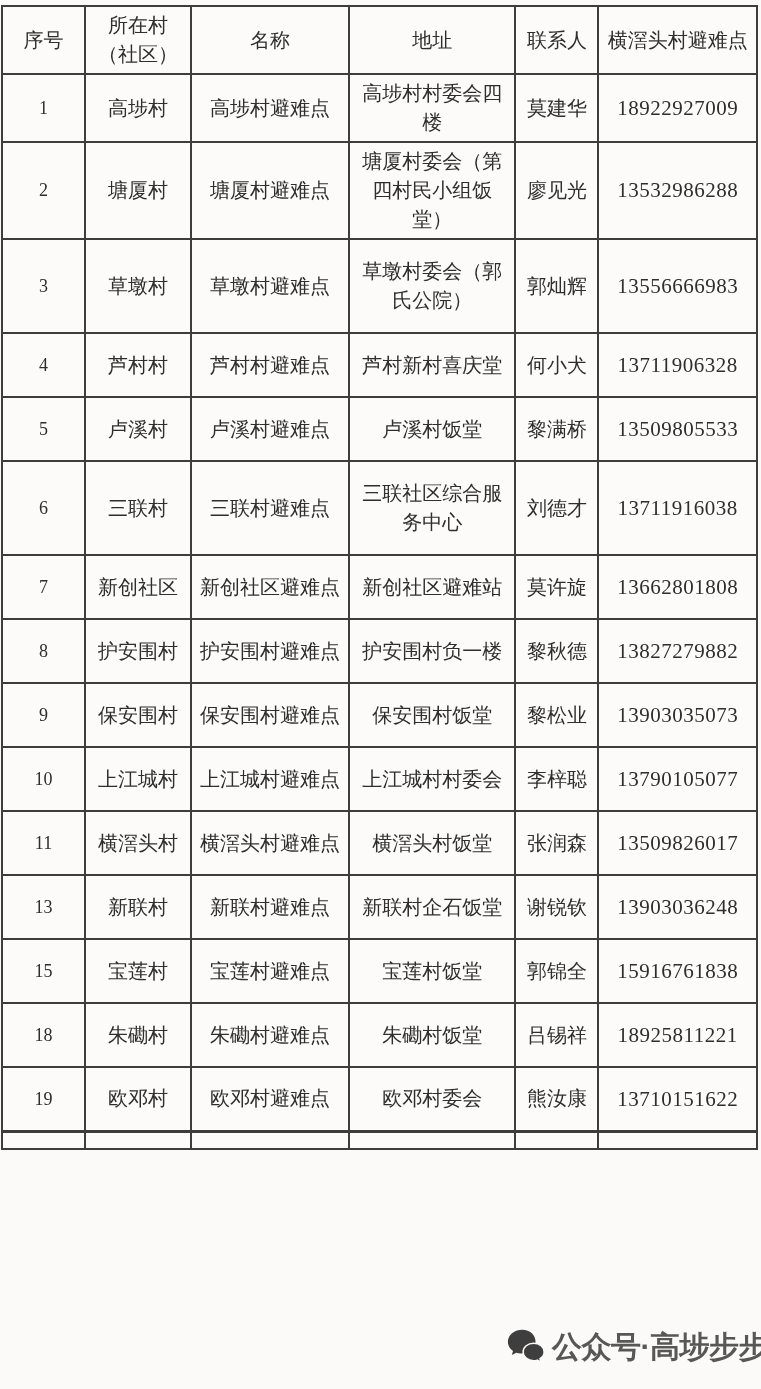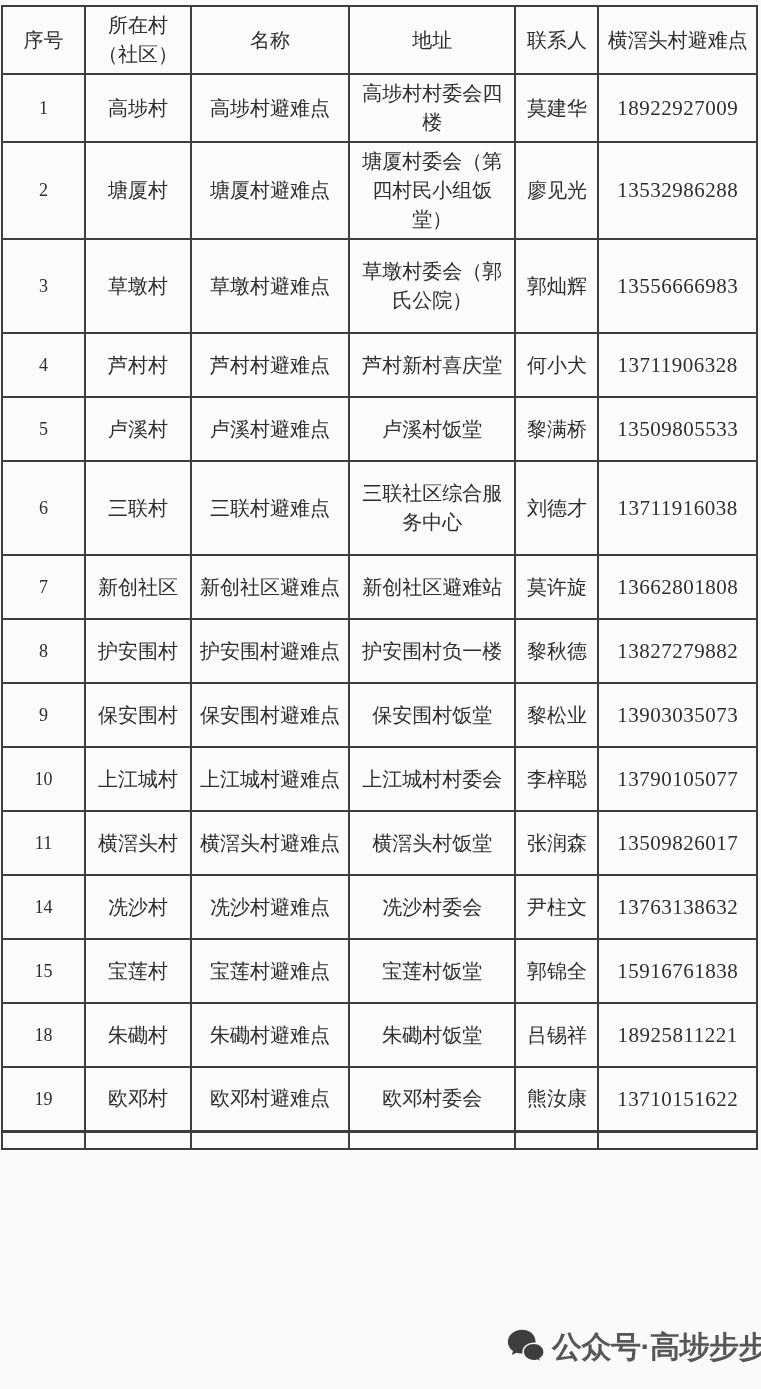--- a/index.html
+++ b/index.html
@@ -168,26 +168,26 @@
   </tr>
         <tr>
     <td class="cell-index">11</td>
     <td class="cell-village">横滘头村</td>
     <td class="cell-name">横滘头村避难点</td>
     <td class="cell-address">横滘头村饭堂</td>
     <td class="cell-contact">张润森</td>
     <td class="cell-phone">13509826017</td>
   </tr>
         <tr>
-    <td class="cell-index">14</td>
-    <td class="cell-village">冼沙村</td>
-    <td class="cell-name">冼沙村避难点</td>
-    <td class="cell-address">冼沙村委会</td>
-    <td class="cell-contact">尹柱文</td>
-    <td class="cell-phone">13763138632</td>
+    <td class="cell-index">13</td>
+    <td class="cell-village">新联村</td>
+    <td class="cell-name">新联村避难点</td>
+    <td class="cell-address">新联村企石饭堂</td>
+    <td class="cell-contact">谢锐钦</td>
+    <td class="cell-phone">13903036248</td>
   </tr>
         <tr>
     <td class="cell-index">15</td>
     <td class="cell-village">宝莲村</td>
     <td class="cell-name">宝莲村避难点</td>
     <td class="cell-address">宝莲村饭堂</td>
     <td class="cell-contact">郭锦全</td>
     <td class="cell-phone">15916761838</td>
   </tr>
         <tr>

